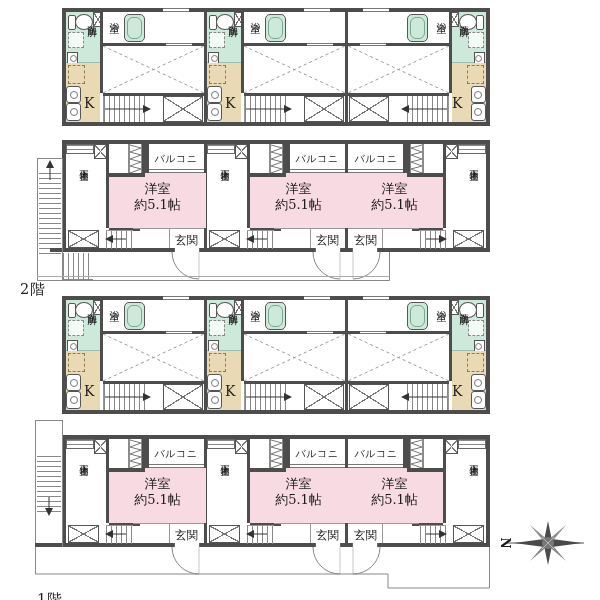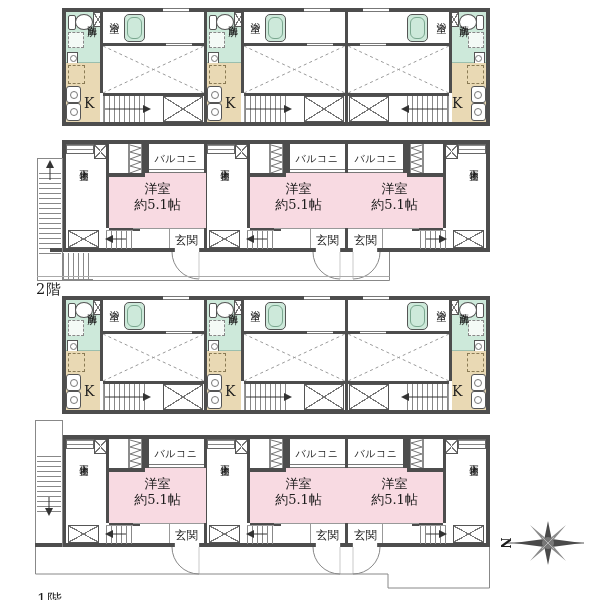--- a/index.html
+++ b/index.html
@@ -302,21 +302,21 @@
       <line x1="7" y1="20" x2="7" y2="6" stroke="#333" stroke-width="1"></line>
       <polygon points="7,0 3,8 11,8" fill="#333"></polygon>
     </svg>
   </div>
   <div class="treads-v" style="left:63px;top:253px;width:30px;height:27px;border-bottom:1px solid #888;box-sizing:border-box"></div>
   <svg class="abs" style="left:37px;top:252px;width:354px;height:30px">
     <path d="M352.5 0 V 28.5 H 0" fill="none" stroke="#888" stroke-width="1"></path>
     <line x1="0" y1="24.5" x2="352.5" y2="24.5" stroke="#aaa" stroke-width="1"></line>
   </svg>
   <div class="wall" style="left:50px;top:248px;width:12px;height:4px"></div>
-  <div class="floor-lbl" style="left:36px;top:280px">2階</div>
+  <div class="floor-lbl" style="left:20px;top:280px">2階</div>
 
   <div class="row wet-row" id="f1w" style="top:296px">
     <div class="dv" style="left:138px"></div>
     <div class="dv" style="left:279px"></div>
   <div class="unit" style="left: 0px;">
     <div class="mint"></div>
     <span class="toilet-tank"></span>
     <span class="toilet-bowl"></span>
     <span class="washer"></span>
     <span class="sinkk"></span>

